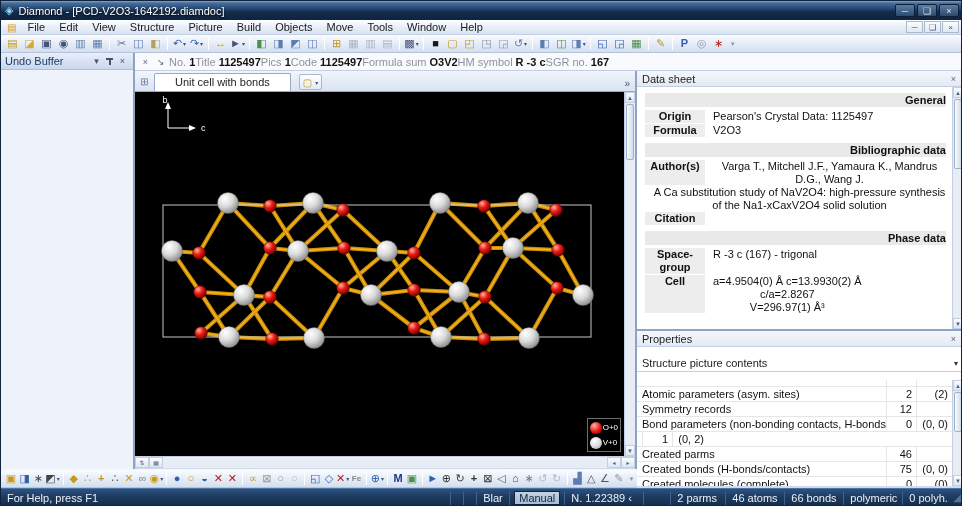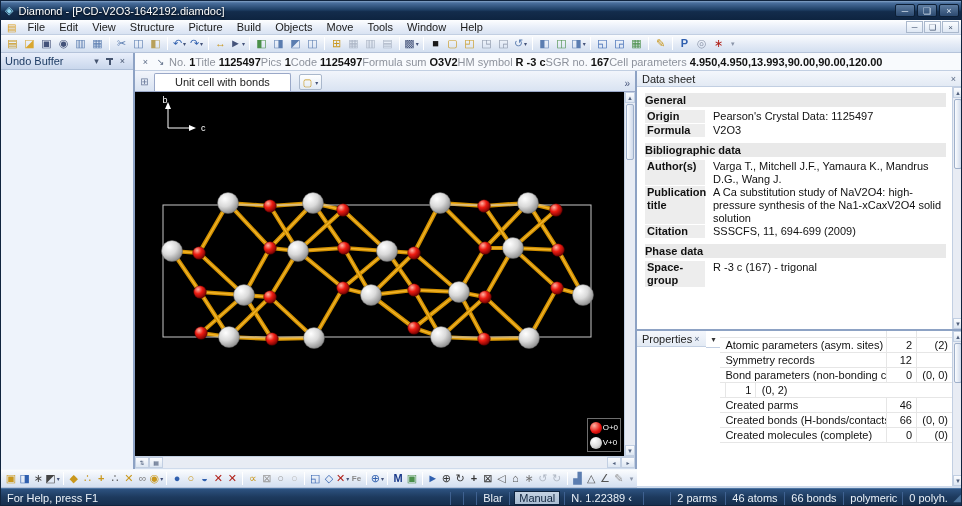--- a/index.html
+++ b/index.html
@@ -79,27 +79,27 @@
 
 #splitter{position:absolute;left:634px;top:70px;width:2px;height:415px;background:#8da2c4;}
 #rightcol{position:absolute;left:636px;top:70px;width:326px;height:415px;background:#fff;}
 .rphead{height:16px;background:linear-gradient(#f4f7fc,#e3eaf4);border-bottom:1px solid #c2cfe2;
  display:flex;align-items:center;font-size:11px;color:#222;padding:0 5px;}
 .rphead .t{flex:1;}
 .rpclose{color:#5a6a85;font-size:9px;padding:0 2px;}
 #datasheet{height:260px;border-bottom:2px solid #8da2c4;display:flex;flex-direction:column;}
 #ds-body{flex:1;display:flex;overflow:hidden;}
 #ds-content{flex:1;padding:5px 4px 0 6px;overflow:hidden;font-size:11px;color:#111;}
-.sec-h{background:#e9e9e9;text-align:left;font-weight:bold;height:14px;line-height:14px;margin:5px 2px 3px 2px;}
+.sec-h{background:#e9e9e9;text-align:right;font-weight:bold;height:14px;line-height:14px;margin:5px 2px 3px 2px;}
 .sec-h:first-child{margin-top:1px;}
-.ds-row{display:flex;margin:0 2px;}
+.ds-row{display:flex;margin:0 2px;text-align:center;}
 .ds-label{width:60px;background:#ededed;font-weight:bold;padding:0 2px;margin-bottom:1px;flex-shrink:0;line-height:13px;}
 .ds-val{padding-left:8px;line-height:13px;}
 
-#properties{height:155px;display:flex;flex-direction:row;background:#fff;}
+#properties{height:155px;display:flex;flex-direction:column;background:#fff;gap:8px;}
 #prop-select{height:17px;border-bottom:1px solid #c2cfe2;display:flex;align-items:center;
  font-size:11px;padding:0 5px;color:#222;background:#fff;}
 #prop-select .t{flex:1;}
 #prop-select .caret{font-size:8px;color:#333;}
 #prop-body{flex:1;display:flex;overflow:hidden;}
 #prop-list{flex:1;overflow:hidden;font-size:11px;color:#111;}
 .prow{display:flex;height:15px;line-height:14px;border-bottom:1px solid #e6e6e6;padding-left:5px;}
 .prow.empty{height:7px;}
 .ptext{flex:1;white-space:nowrap;overflow:hidden;}
 .pv1{width:30px;text-align:right;border-left:1px solid #e6e6e6;padding-right:4px;flex-shrink:0;}
@@ -287,21 +287,20 @@
     <span class="bico">×</span>
     <span class="bico">↘</span>
     <span id="brief-fields" style="display:flex;">
         <span class="bf"><span class="bflabel">No.</span><span class="bfvalue">1</span></span>
         <span class="bf"><span class="bflabel">Title</span><span class="bfvalue">1125497</span></span>
         <span class="bf"><span class="bflabel">Pics</span><span class="bfvalue">1</span></span>
         <span class="bf"><span class="bflabel">Code</span><span class="bfvalue">1125497</span></span>
         <span class="bf"><span class="bflabel">Formula sum</span><span class="bfvalue">O3V2</span></span>
         <span class="bf"><span class="bflabel">HM symbol</span><span class="bfvalue">R -3 c</span></span>
         <span class="bf"><span class="bflabel">SGR no.</span><span class="bfvalue">167</span></span>
-        <span class="bf"><span class="bflabel">Cell parameters</span><span class="bfvalue">4.950,4.950,13.993,90.00,90.00,120.00</span></span>
       </span>
   </div>
 
   <div id="viewer">
     <div id="tabbar">
       <span class="cornerbtn">⊞</span>
       <span class="tab">Unit cell with bonds</span>
       <span class="npbtn">▢<span class="caret">▾</span></span>
       <span class="more">»</span>
     </div>
@@ -549,53 +548,58 @@
               </div>
             </div>
             <div class="sec-h">Bibliographic data</div>
             <div class="ds-row">
               <span class="ds-label">Author(s)</span>
               <div class="ds-val">
                 <div>Varga T., Mitchell J.F., Yamaura K., Mandrus D.G., Wang J.</div>
               </div>
             </div>
             <div class="ds-row">
-              <span class="ds-label">Publication title</span>
               <div class="ds-val">
                 <div>A Ca substitution study of NaV2O4: high-pressure synthesis of the Na1-xCaxV2O4 solid solution</div>
               </div>
             </div>
             <div class="ds-row">
               <span class="ds-label">Citation</span>
-              <div class="ds-val">
-                <div>SSSCFS, 11, 694-699 (2009)</div>
-              </div>
             </div>
             <div class="sec-h">Phase data</div>
             <div class="ds-row">
               <span class="ds-label">Space-group</span>
               <div class="ds-val">
                 <div>R -3 c (167) - trigonal</div>
+              </div>
+            </div>
+            <div class="ds-row">
+              <span class="ds-label">Cell</span>
+              <div class="ds-val">
+                <div>a=4.9504(0) Å c=13.9930(2) Å</div>
+                <div>c/a=2.8267</div>
+                <div>V=296.97(1) Å³</div>
               </div>
             </div>
           </div>
         <div class="vscroll" style="height:auto">
           <span class="sb">▲</span>
           <span class="thumb" style="height:70px"></span>
           <span style="flex:1"></span>
           <span class="sb">▼</span>
         </div>
       </div>
     </div>
     <div id="properties">
       <div class="rphead">
         <span class="t">Properties</span>
         <span class="rpclose">×</span>
       </div>
       <div id="prop-select">
+        <span class="t">Structure picture contents</span>
         <span class="caret">▾</span>
       </div>
       <div id="prop-body">
         <div id="prop-list">
             <div class="prow empty">
               <span class="ptext"></span>
               <span class="pv1"></span>
               <span class="pv2"></span>
             </div>
             <div class="prow">
@@ -617,21 +621,21 @@
               <span class="pv1">1</span>
               <span class="pv2">(0, 2)</span>
             </div>
             <div class="prow">
               <span class="ptext">Created parms</span>
               <span class="pv1">46</span>
               <span class="pv2"></span>
             </div>
             <div class="prow">
               <span class="ptext">Created bonds (H-bonds/contacts)</span>
-              <span class="pv1">66</span>
+              <span class="pv1">75</span>
               <span class="pv2">(0, 0)</span>
             </div>
             <div class="prow">
               <span class="ptext">Created molecules (complete)</span>
               <span class="pv1">0</span>
               <span class="pv2">(0)</span>
             </div>
           </div>
         <div class="vscroll" style="height:auto">
           <span class="sb">▲</span>

